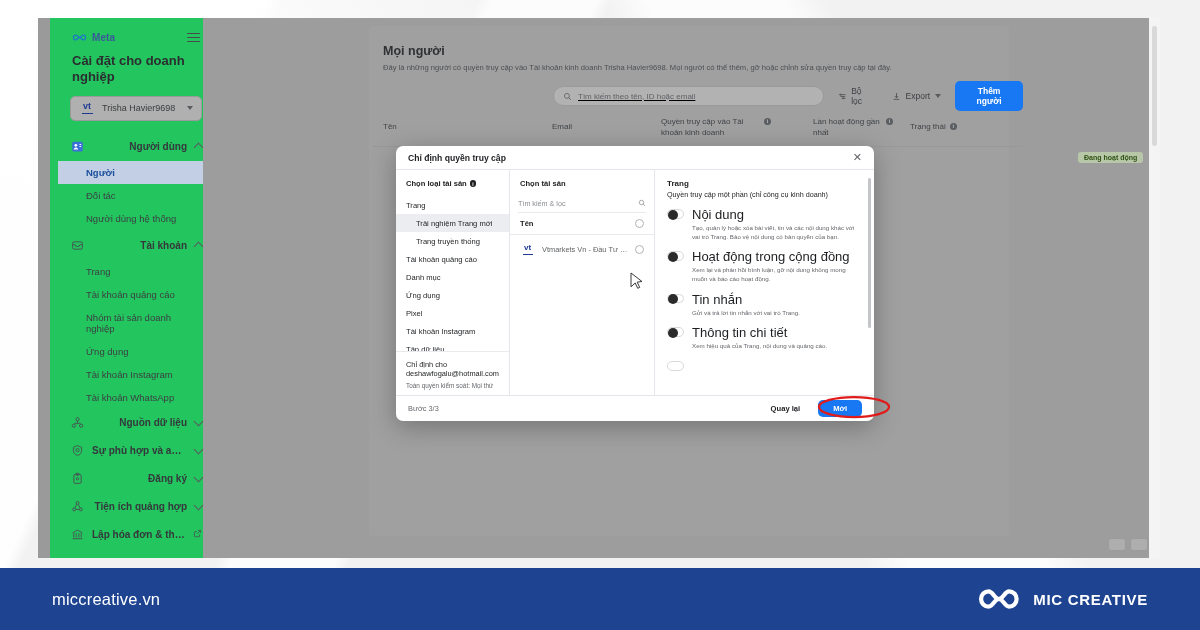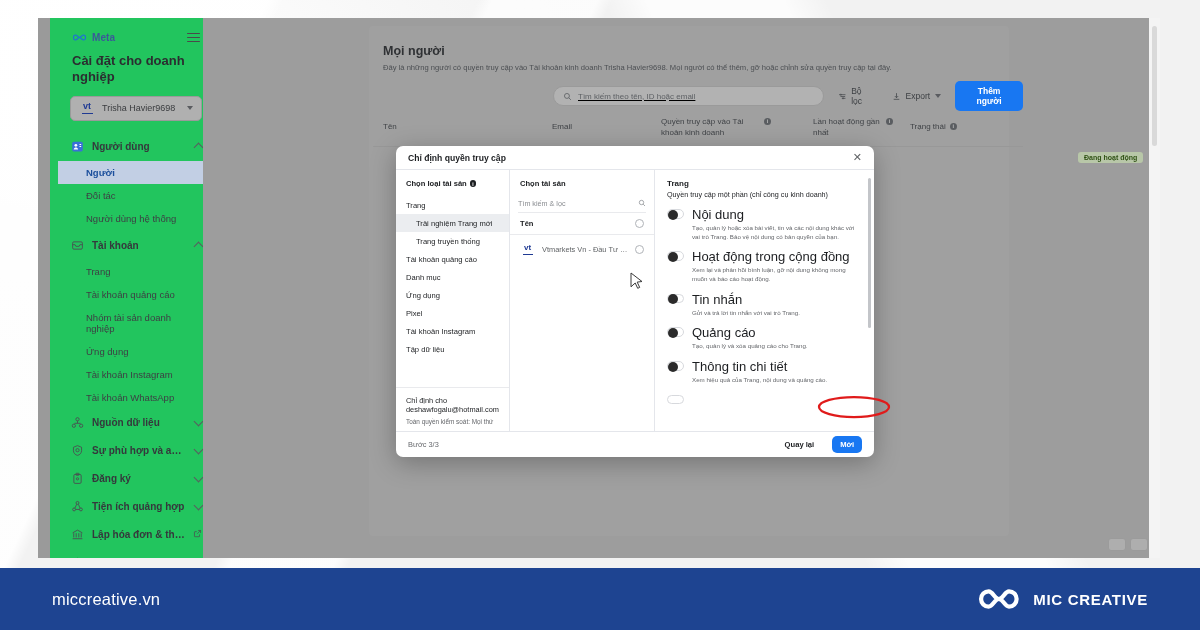--- a/index.html
+++ b/index.html
@@ -62,21 +62,21 @@
   }
   .acct-logo u { display:block; width:11px; height:1.4px; background:#1f3a93; margin-top:1.5px; text-decoration:none;}
   .acct-name { flex:1; font-size:9px; color:#3a3c3f; white-space:nowrap; overflow:hidden; text-overflow:ellipsis;}
   .caret { width:0;height:0;border-left:3.5px solid transparent;border-right:3.5px solid transparent;border-top:4px solid #5a5c60;}
 
   .nav-group { margin-top: 2px; }
   .nav-head {
     display:flex; align-items:center; gap:8px; padding: 7px 12px; cursor:pointer; font-size:10px; color:#35383c; font-weight:600;
   }
   .nav-head .ico { width:14px; height:14px; flex:0 0 14px; display:flex; align-items:center; justify-content:center;}
-  .nav-head .lbl { flex:1; white-space:nowrap; overflow:hidden; text-overflow:ellipsis;}
+  .nav-head .lbl { flex:1; white-space:nowrap; overflow:hidden; text-overflow:ellipsis;text-align:right;}
   .chev { width:7px;height:7px;border-right:1.4px solid #5a5c60;border-bottom:1.4px solid #5a5c60; transform:rotate(45deg); margin-bottom:3px;}
   .chev.up { transform:rotate(-135deg); margin-bottom:-2px;}
   .nav-sub { display:block; }
   .nav-sub a {
     display:block; padding:6px 12px 6px 28px; font-size:9.5px; color:#3d4044; text-decoration:none; cursor:pointer;
   }
   .nav-sub a.active { background:#c2cfe4; color:#1b4f9c; font-weight:600; border-radius:0; }
 
   
   #main { position:absolute; left:165px; top:0; right:0; bottom:0; background:#9d9d9d; }
@@ -112,21 +112,21 @@
   .pager span { width:18px;height:13px;background:#aeaeae;border:1px solid #9b9b9b;border-radius:3px;}
 
   
   #shot-scroll {
     position:absolute; right:3px; top:8px; width:5px; height:120px; background:#d9d9d9; border-radius:3px;
   }
   #shot-scrolltrack { position:absolute; right:0; top:0; width:11px; height:540px; background:#f4f4f4;}
 
   
   #modal {
-    position:absolute; left:358px; top:128px; width:478px; height:311px;
+    position:absolute; left:358px; top:128px; width:478px; height:275px;
     background:#ffffff; border-radius:7px; box-shadow:0 6px 26px rgba(0,0,0,.28);
     overflow:hidden; display:flex; flex-direction:column;
   }
   .modal-head {
     height:24px; flex:0 0 24px; display:flex; align-items:center; padding:0 12px;
     border-bottom:1px solid #e4e6eb;
   }
   .modal-title { flex:1; font-size:8.6px; font-weight:700; color:#1c1e21;}
   .close-x { font-size:11px; color:#606366; cursor:pointer; line-height:1; }
   .modal-body { flex:1; display:flex; min-height:0; }
@@ -187,21 +187,21 @@
   .perm-desc { font-size:6.2px; color:#65676b; line-height:1.4; margin-top:1px;}
 
   .perm-bar { position:absolute; right:3px; top:8px; width:3px; height:150px; background:#c3c5c9; border-radius:2px;}
 
   .modal-foot {
     flex:0 0 26px; height:26px; border-top:1px solid #e4e6eb; display:flex; align-items:center; padding:0 12px; gap:10px;
   }
   .step { font-size:7.4px; color:#65676b;}
   .foot-spacer { flex:1; }
   .btn-ghost { font-size:7.6px; font-weight:700; color:#1c1e21; background:none; border:none; cursor:pointer; padding:4px 8px;}
-  .btn-blue { font-size:7.6px; font-weight:700; color:#fff; background:#1877f2; border:none; border-radius:5px; padding:4px 8px; cursor:pointer;}
+  .btn-blue { font-size:7.6px; font-weight:700; color:#fff; background:#1877f2; border:none; border-radius:5px; padding:4px 15px; cursor:pointer;}
 
   
   #annot { position:absolute; left:778px; top:376px; width:76px; height:26px; pointer-events:none;}
 
   
   #cursor { position:absolute; left:592px; top:254px; pointer-events:none;}
 
   
   #brandbar {
     position:absolute; left:0; bottom:0; width:1200px; height:62px; background:#1e4491;
@@ -514,29 +514,20 @@
             <div class="perm-item">
               <span class="toggle">
                   <i></i>
                 </span>
               <span class="perm-txt">
                 <span class="perm-name">Tin nhắn</span>
                 <span class="perm-desc" style="display:block">Gửi và trả lời tin nhắn với vai trò Trang.</span>
               </span>
             </div>
 
-            <div class="perm-item">
-              <span class="toggle">
-                  <i></i>
-                </span>
-              <span class="perm-txt">
-                <span class="perm-name">Quảng cáo</span>
-                <span class="perm-desc" style="display:block">Tạo, quản lý và xóa quảng cáo cho Trang.</span>
-              </span>
-            </div>
 
             <div class="perm-item">
               <span class="toggle">
                   <i></i>
                 </span>
               <span class="perm-txt">
                 <span class="perm-name">Thông tin chi tiết</span>
                 <span class="perm-desc" style="display:block">Xem hiệu quả của Trang, nội dung và quảng cáo.</span>
               </span>
             </div>

